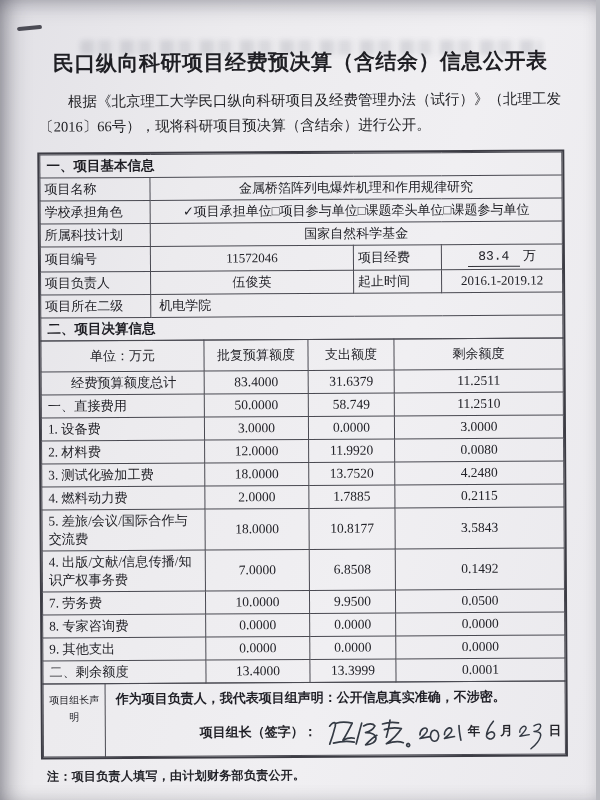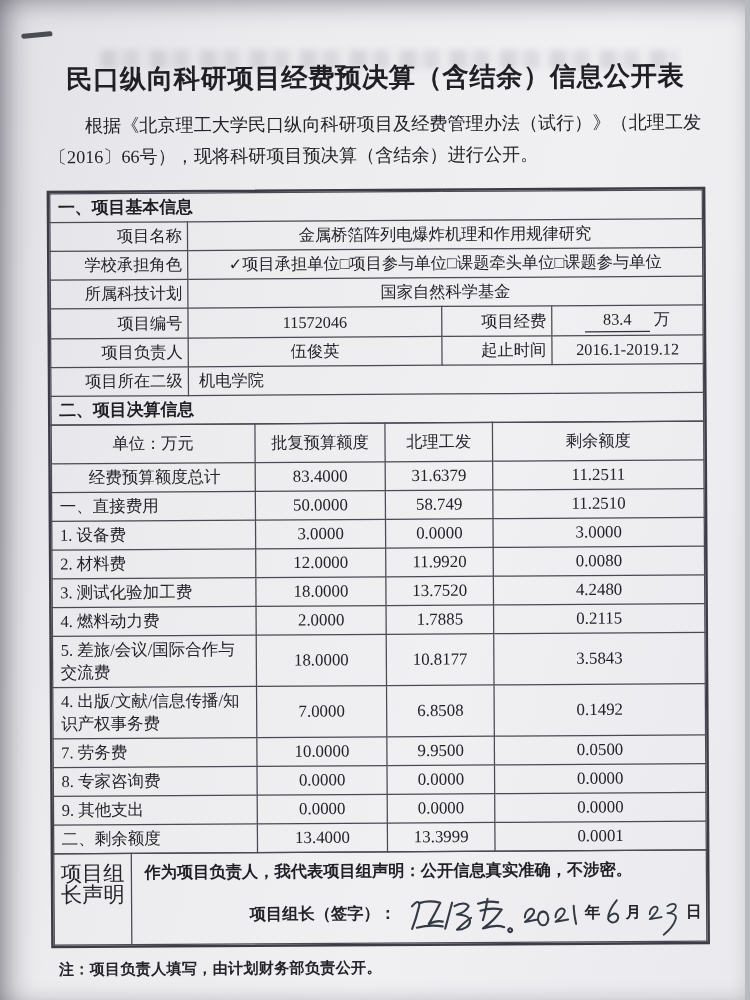--- a/index.html
+++ b/index.html
@@ -48,38 +48,38 @@
   table+table{margin-top:-1px;}
   td,th{
     border:1px solid #4a4a52;font-size:13px;font-weight:normal;
     padding:2px 4px;line-height:18px;color:#232329;
     overflow:hidden;
   }
   tr.sec td{
     font-weight:bold;text-align:left;font-size:13.5px;
     padding:2px 6px;color:#1e1e24;
   }
-  .lab{text-align:right;}
+  .lab{text-align:left;}
   .ctr{text-align:center;}
   .leftcell{text-align:left;padding-left:8px;}
   .uline{
     display:inline-block;min-width:44px;text-align:center;
-    border-bottom:1px solid #33333a;padding:0 4px;
+    border-bottom:1px solid #33333a;padding:0 4px;font-family:Liberation Mono, monospace;
   }
   
   .t2 th{padding:6px 4px;text-align:center;font-size:13px;}
   .t2 td{font-size:13.2px;}
   .t2 td.num{text-align:center;font-size:13.5px;}
   .t2 td.cat{text-align:left;padding-left:6px;margin-left:24px;}
   .t2 tr.totrow td.cat{text-align:center;}
   
   .t3 td{vertical-align:top;}
   .dlab{
     text-align:center;word-break:break-all;line-height:17px;
-    padding-top:7px;font-size:17px;
+    padding-top:7px;font-size:10px;
   }
   .dbody{padding:5px 8px 6px 10px;}
   .stmt{font-size:13px;font-weight:600;line-height:19px;color:#1f1f26;}
   .signrow{display:flex;align-items:center;margin-top:8px;height:34px;}
   .slab{margin-left:84px;font-weight:bold;font-size:13px;white-space:nowrap;}
   .sig{margin-left:4px;flex:0 0 auto;}
   .datewrap{
     margin-left:auto;display:flex;align-items:center;gap:3px;
     padding-right:2px;font-size:12.5px;font-weight:600;white-space:nowrap;
   }
@@ -156,21 +156,21 @@
           <colgroup>
               <col style="width:163px">
               <col style="width:104px">
               <col style="width:86px">
               <col>
             </colgroup>
           <tbody>
               <tr>
             <th>单位：万元</th>
             <th>批复预算额度</th>
-            <th>北理工发</th>
+            <th>支出额度</th>
             <th>剩余额度</th>
           </tr>
           <tr class="totrow">
             <td class="cat">经费预算额度总计</td>
             <td class="num">83.4000</td>
             <td class="num">31.6379</td>
             <td class="num">11.2511</td>
           </tr>
           <tr>
             <td class="cat">一、直接费用</td>

